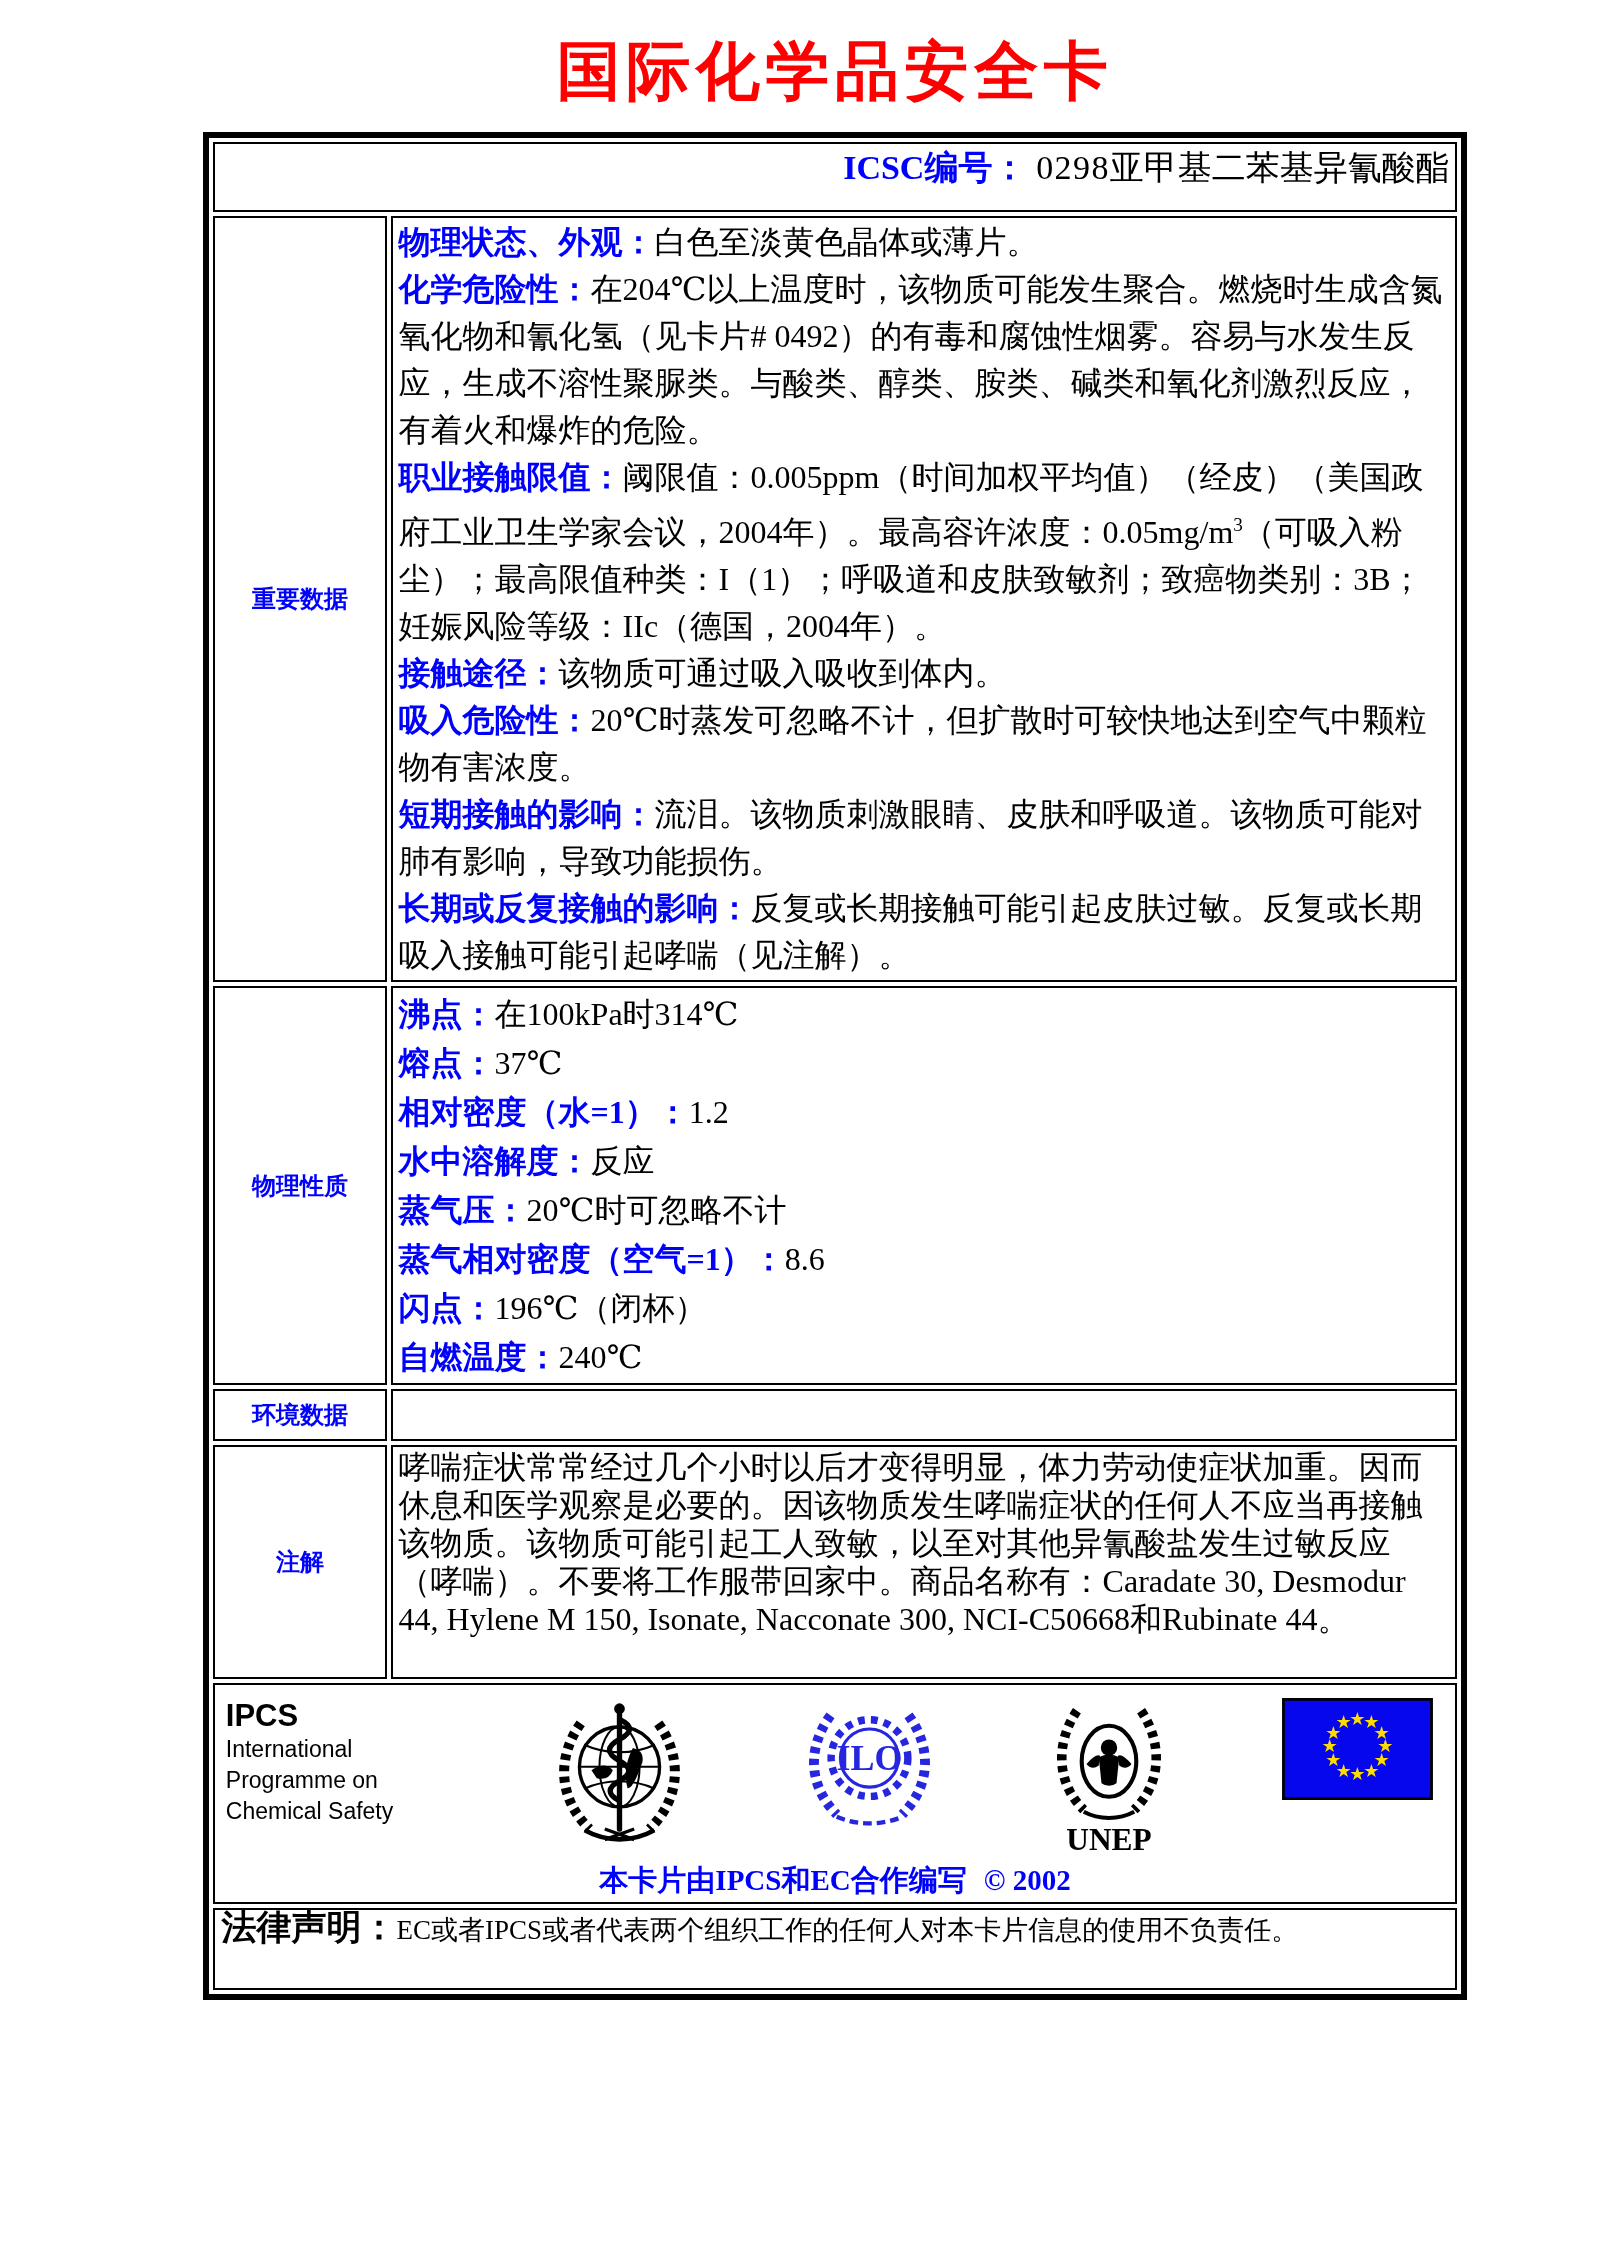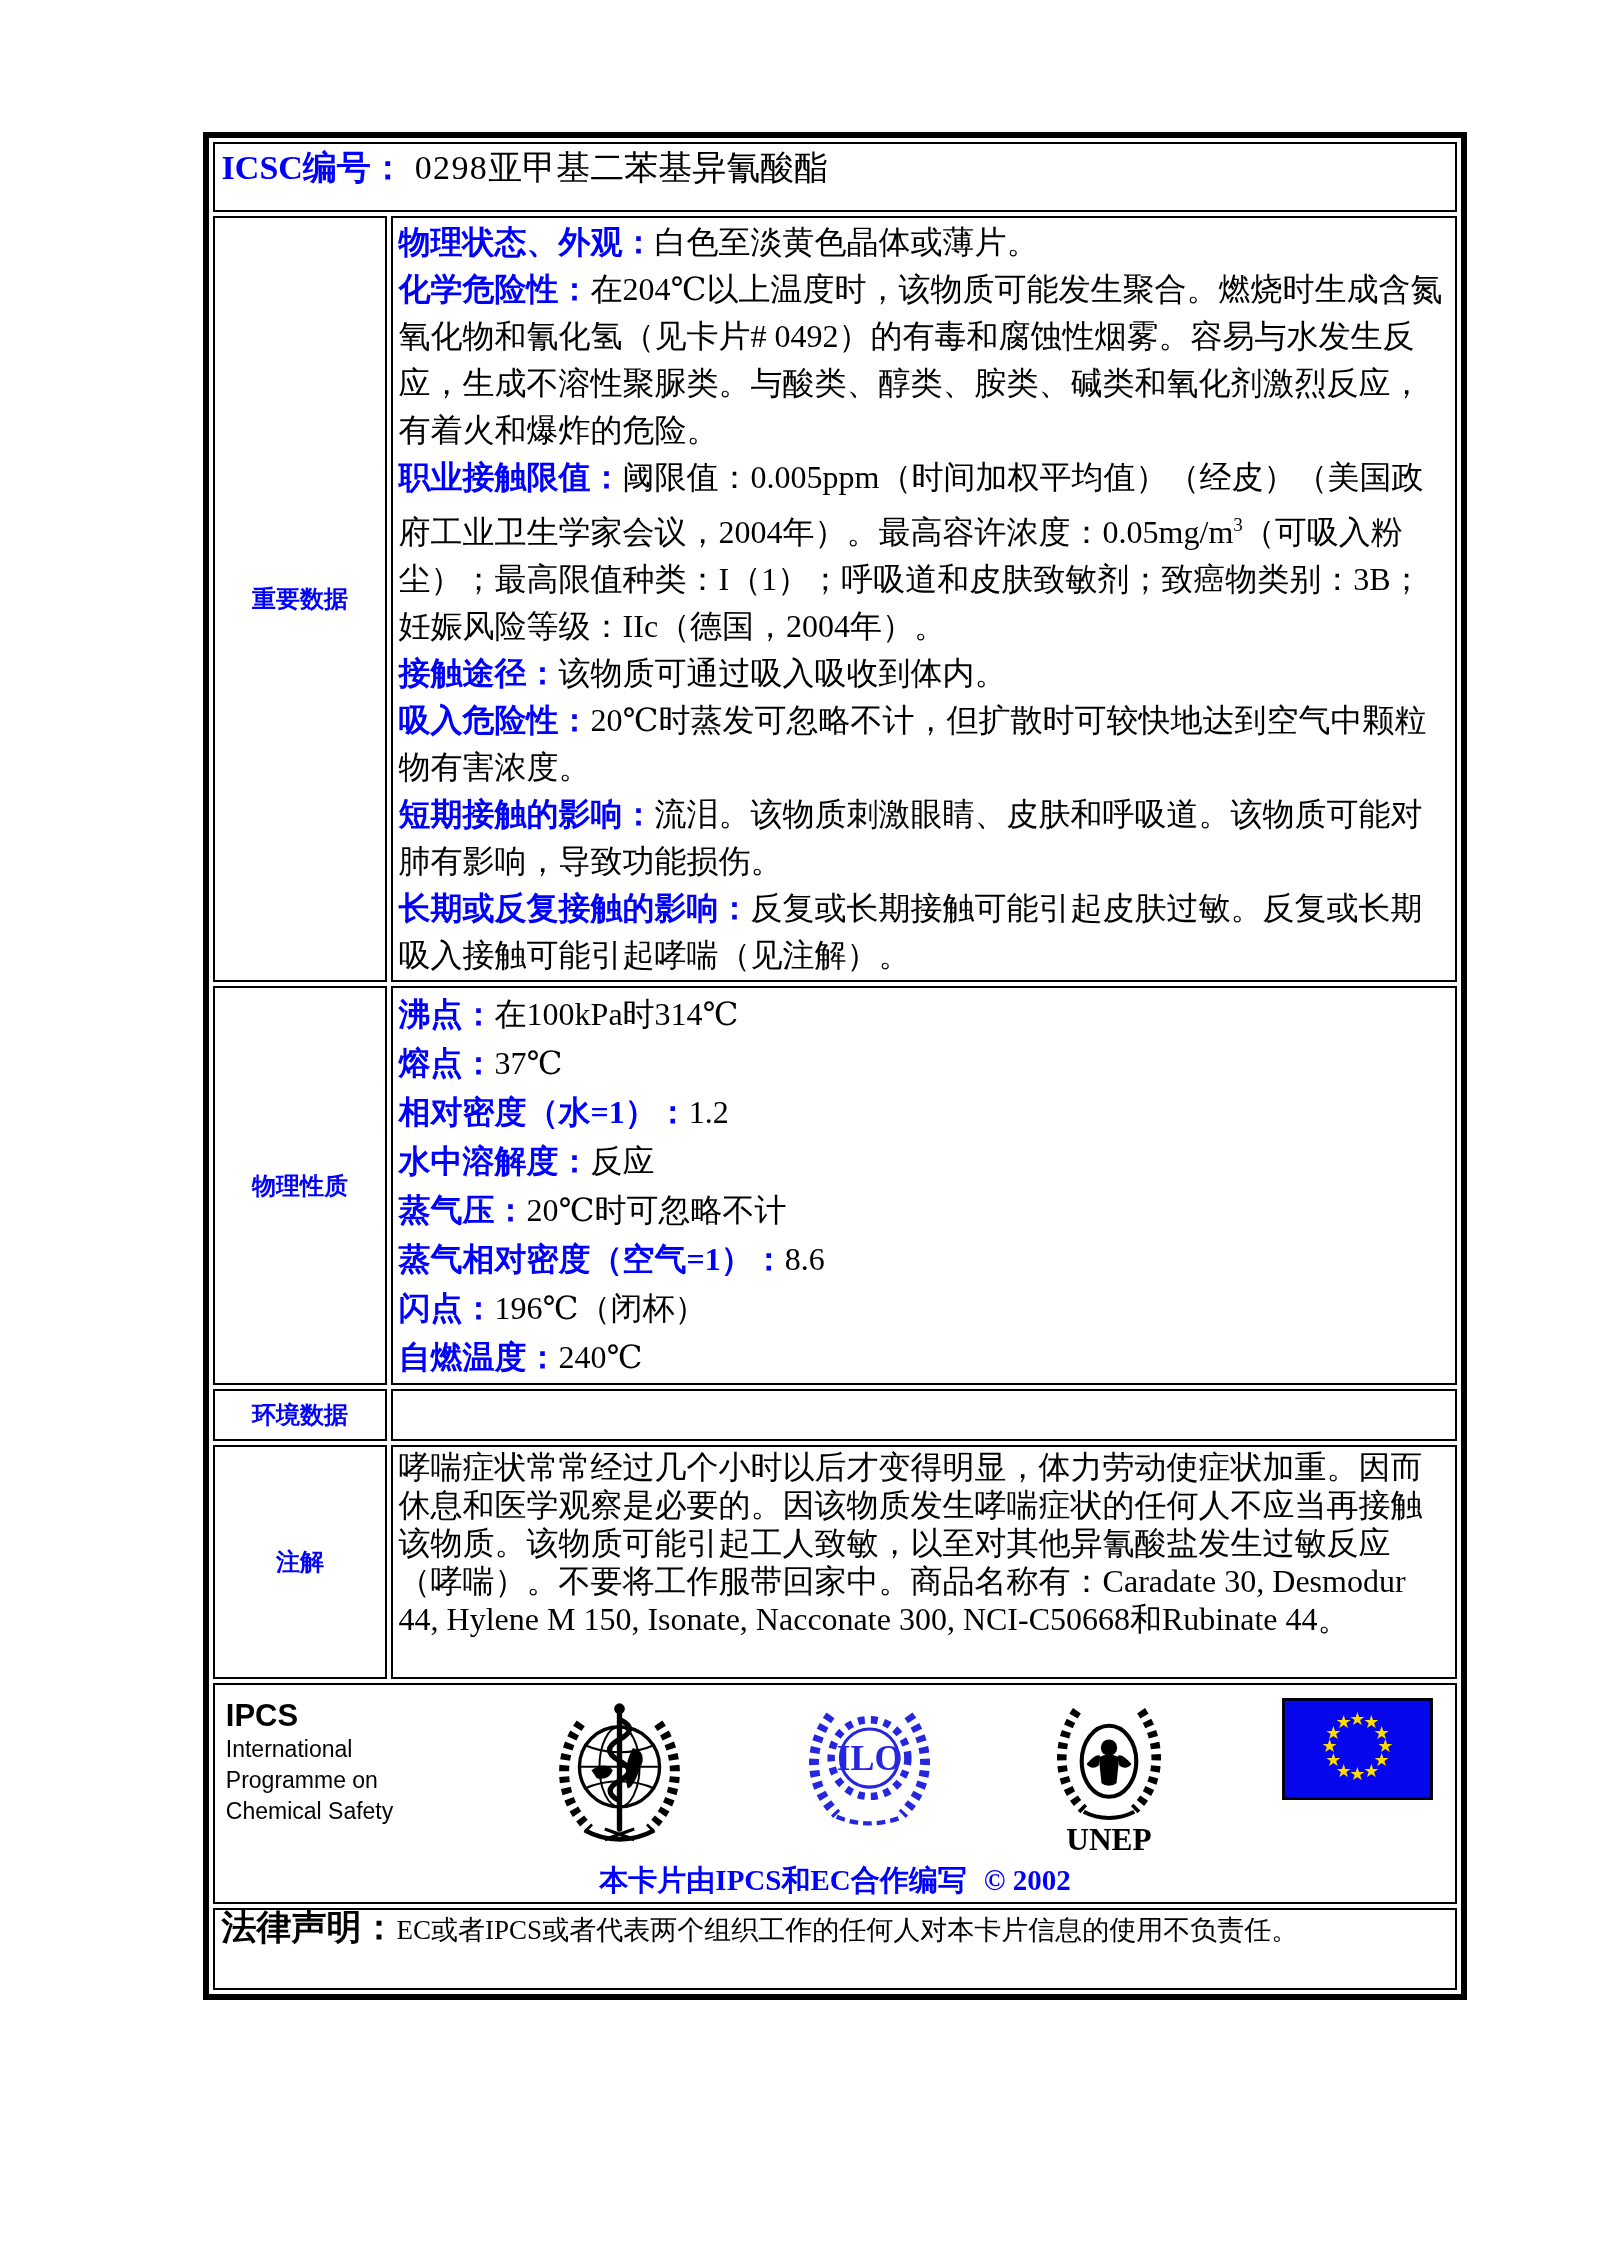--- a/index.html
+++ b/index.html
@@ -27,21 +27,21 @@
   }
   td.cell { border:2.1px solid #000; background:#fff; vertical-align:top; }
   td.lblcell {
     vertical-align:middle; text-align:center;
     color:#0000ff; font-weight:bold; font-size:24px;
   }
   col.c1 { width:174px; }
 
   .hdr-cell { height:64px; vertical-align:middle; }
   .hdr-row {
-    display:flex; justify-content:flex-start; align-items:center;
+    display:flex; justify-content:flex-end; align-items:center;
     padding:0 4.2px 0 5.6px; font-size:34px;
   }
   .blue { color:#0000ff; }
   .bold { font-weight:bold; }
   .hdr-num { margin-left:9.8px; letter-spacing:1.4px; }
 
   td.content { padding:1.4px 7px 1.4px 5.6px; }
   td.content p { margin:0; }
   .imp  { height:757px; }
   .imp p  { font-size:32px; line-height:47px; }
@@ -73,20 +73,21 @@
 
   .legal-cell { height:76px; vertical-align:middle; }
   .legal-cell p { margin:0; padding:0 5.6px; font-size:27px; line-height:34px; }
   .legal-lbl { font-weight:bold; font-size:35px; }
 </style>
 </head>
 <body>
 
 <div class="page">
 
+  <div class="page-title">国际化学品安全卡</div>
 
   <table class="card">
     <colgroup>
         <col class="c1">
         <col>
       </colgroup>
 
     <tbody>
         <tr>
       <td class="cell hdr-cell" colspan="2">

